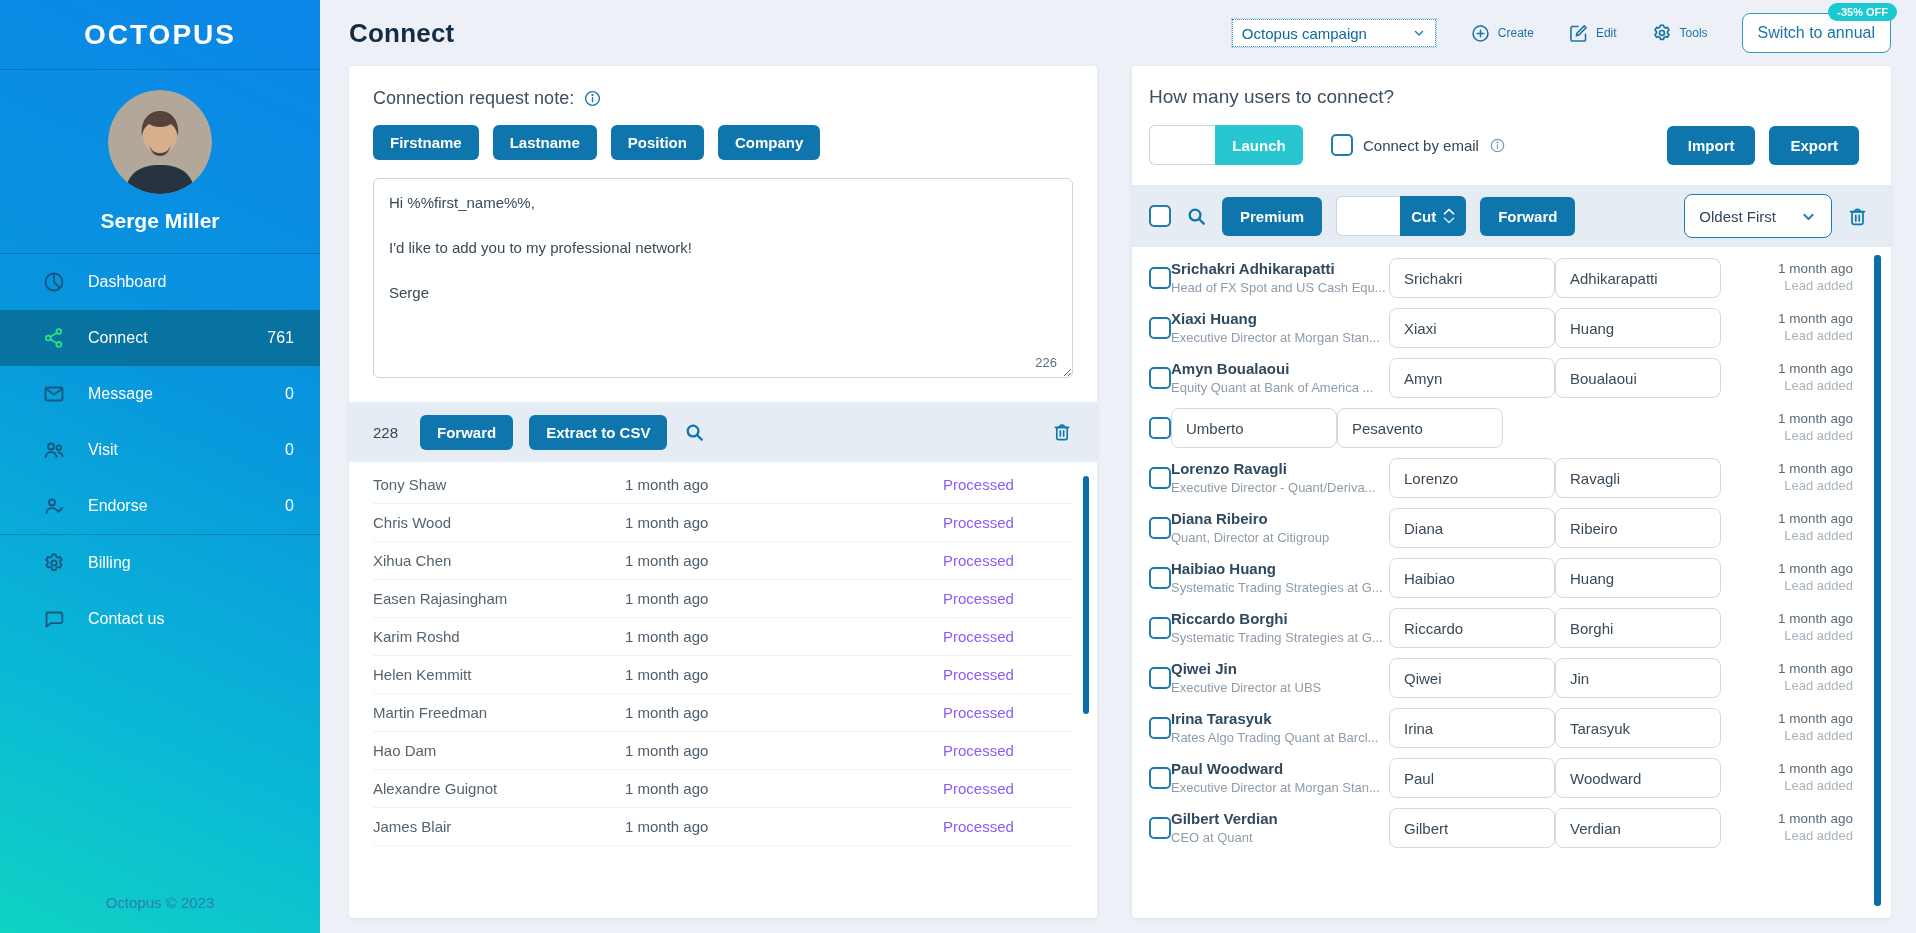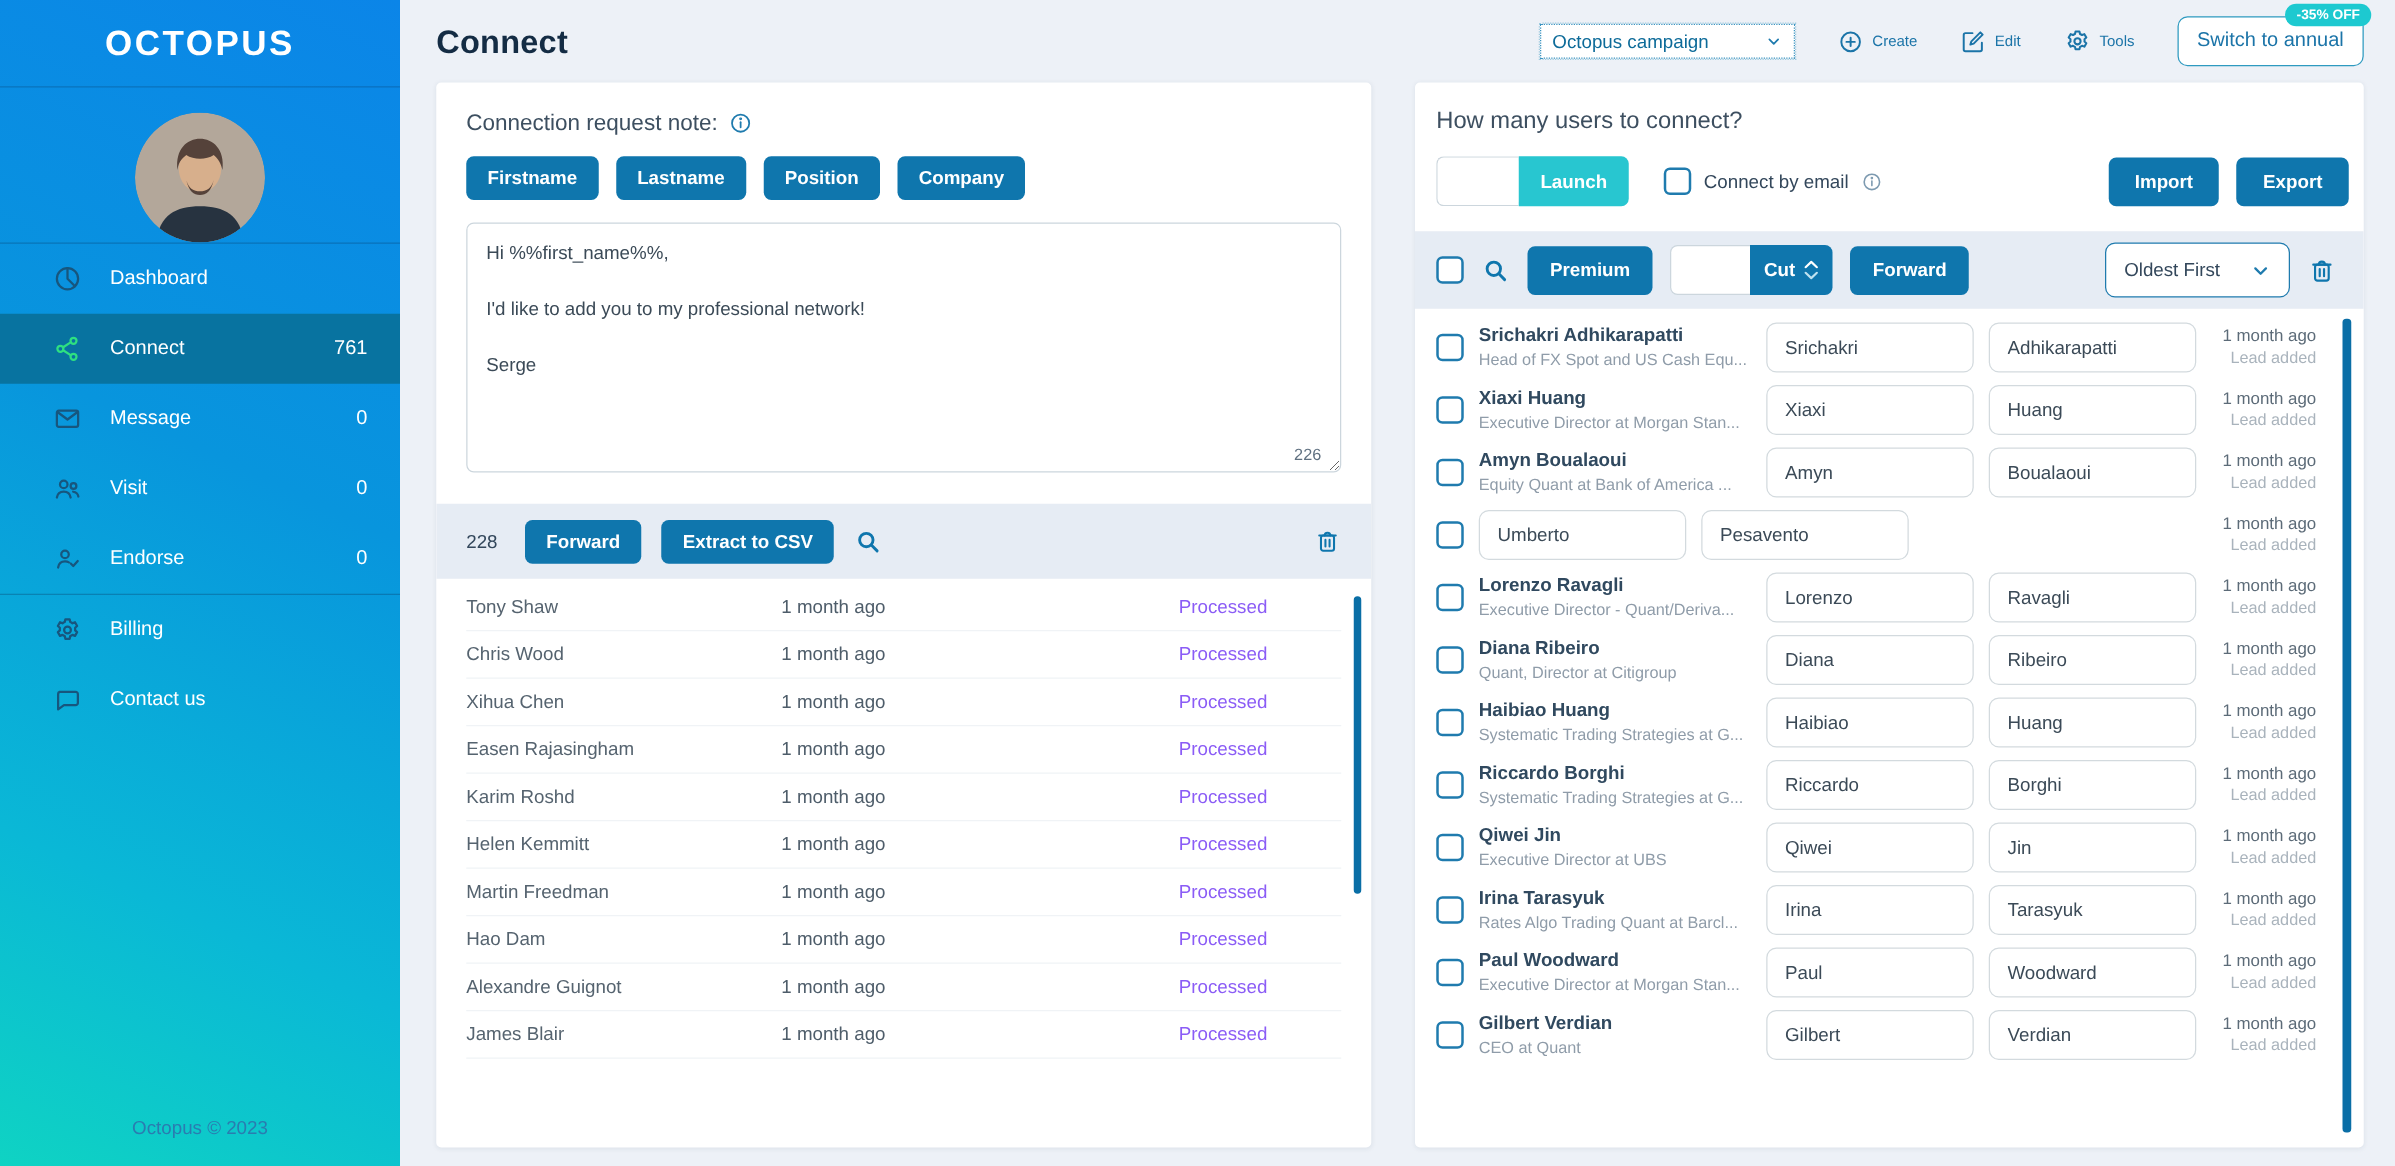--- a/index.html
+++ b/index.html
@@ -60,21 +60,21 @@
   .sent-row { display:grid; grid-template-columns:252px 318px 1fr; align-items:center; height:38px;
     border-bottom:1px solid #f0f3f6; cursor:pointer; }
   .sr-name { font-size:15px; color:#55636f; }
   .sr-time { font-size:15px; color:#4e5d6a; }
   .sr-status { font-size:15px; color:#8b5cf6; }
   .scrollbar { position:absolute; width:6px; background:#0a6ea6; border-radius:3px; cursor:pointer; }
   .sent-scroll { right:8px; top:14px; height:238px; }
 
   
   .right-card { flex:1; display:flex; flex-direction:column; overflow:hidden; }
-  .rc-top { padding:20px 12px 0 17px; }
+  .rc-top { padding:20px 32px 0 17px; }
   .rc-heading { font-size:19px; color:#3d4f60; font-weight:400; }
   .rc-controls { display:flex; align-items:center; margin-top:17px; }
   .count-input { width:66px; height:40px; border:1px solid #ccd6dd; border-right:none; border-radius:6px 0 0 6px;
     padding:0 10px; font-family:inherit; font-size:15px; color:#3b4a57; }
   .launch-btn { height:40px; width:88px; background:#28c6d0; color:#fff; border:none; border-radius:0 6px 6px 0;
     font-family:inherit; font-size:15px; font-weight:700; cursor:pointer; }
   .cb { appearance:none; width:22px; height:22px; border:2px solid #1f7bae; border-radius:5px; background:#fff; cursor:pointer; flex:0 0 auto; }
   .email-check { display:flex; align-items:center; gap:10px; margin-left:28px; font-size:15px; color:#33475b; }
   .rc-controls .right-group { margin-left:auto; display:flex; gap:14px; }
   .rc-toolbar { margin-top:20px; background:#e6ecf4; height:62px; display:flex; align-items:center;
@@ -82,21 +82,21 @@
   .cut-group { display:flex; height:40px; }
   .cut-input { width:64px; border:1px solid #ccd6dd; border-right:none; border-radius:6px 0 0 6px;
     padding:0 10px; font-family:inherit; font-size:15px; color:#3b4a57; }
   .cut-btn { display:flex; align-items:center; gap:7px; background:#0f76ad; color:#fff; border:none;
     border-radius:0 6px 6px 0; padding:0 11px; font-family:inherit; font-size:15px; font-weight:700; cursor:pointer; }
   .stepper { display:flex; flex-direction:column; gap:2px; }
   .sort-select { margin-left:auto; height:44px; background:#fff; border:1.5px solid #1f7bae; border-radius:8px;
     display:flex; align-items:center; gap:24px; padding:0 14px; font-size:15px; color:#33475b; cursor:pointer; }
   .sort-select .chev { color:#1f7bae; display:flex; }
   .user-list { position:relative; flex:1; padding:6px 20px 0 17px; }
-  .user-row { display:flex; align-items:center; height:50px; gap:12px; }
+  .user-row { display:flex; align-items:center; height:50px; }
   .u-info { width:218px; line-height:1.2; overflow:hidden; }
   .u-name { font-size:15px; font-weight:700; color:#30495f; white-space:nowrap; }
   .u-title { font-size:13px; color:#8f9ca9; white-space:nowrap; margin-top:2px; }
   .u-input { width:166px; height:40px; border:1px solid #d3dade; border-radius:8px; padding:0 14px;
     font-family:inherit; font-size:15px; color:#3b4a57; flex:0 0 auto; }
   .u-time { margin-left:auto; text-align:right; line-height:1.25; padding-right:18px; }
   .u-time .t1 { font-size:13.5px; color:#5c6b78; display:block; }
   .u-time .t2 { font-size:13px; color:#a9b3bc; display:block; }
   .user-scroll { right:10px; top:8px; bottom:12px; width:7px; }
 
@@ -119,20 +119,21 @@
           </defs>
         <g clip-path="url(#av)">
           <rect width="104" height="104" fill="#b3a79a"></rect>
           <ellipse cx="52" cy="45" rx="17" ry="19" fill="#d7af8c"></ellipse>
           <path d="M34 46c-2-17 8-25 18-25s20 8 18 25c-2-8-5-10-7-12-6 4-16 4-22 0-2 2-6 4-7 12z" fill="#55423a"></path>
           <path d="M41 54c2 9 6 12 11 12s9-3 11-12c-2 7-6 9-11 9s-9-2-11-9z" fill="#55423a"></path>
           <path d="M17 104c2-22 16-29 35-29s33 7 35 29z" fill="#273340"></path>
         </g>
       </svg>
     </div>
+    <div class="user-name">Serge Miller</div>
   </div>
   <div class="nav-sep"></div>
   <nav>
     <div class="nav-item">
       <span class="ico">
         <svg width="24" height="24" viewBox="0 0 24 24" fill="none" stroke="currentColor" stroke-width="1.8" stroke-linecap="round" stroke-linejoin="round">
             <circle cx="12" cy="12" r="8.5"></circle>
             <path d="M12 3.5V12l6 6"></path>
           </svg>
       </span>

